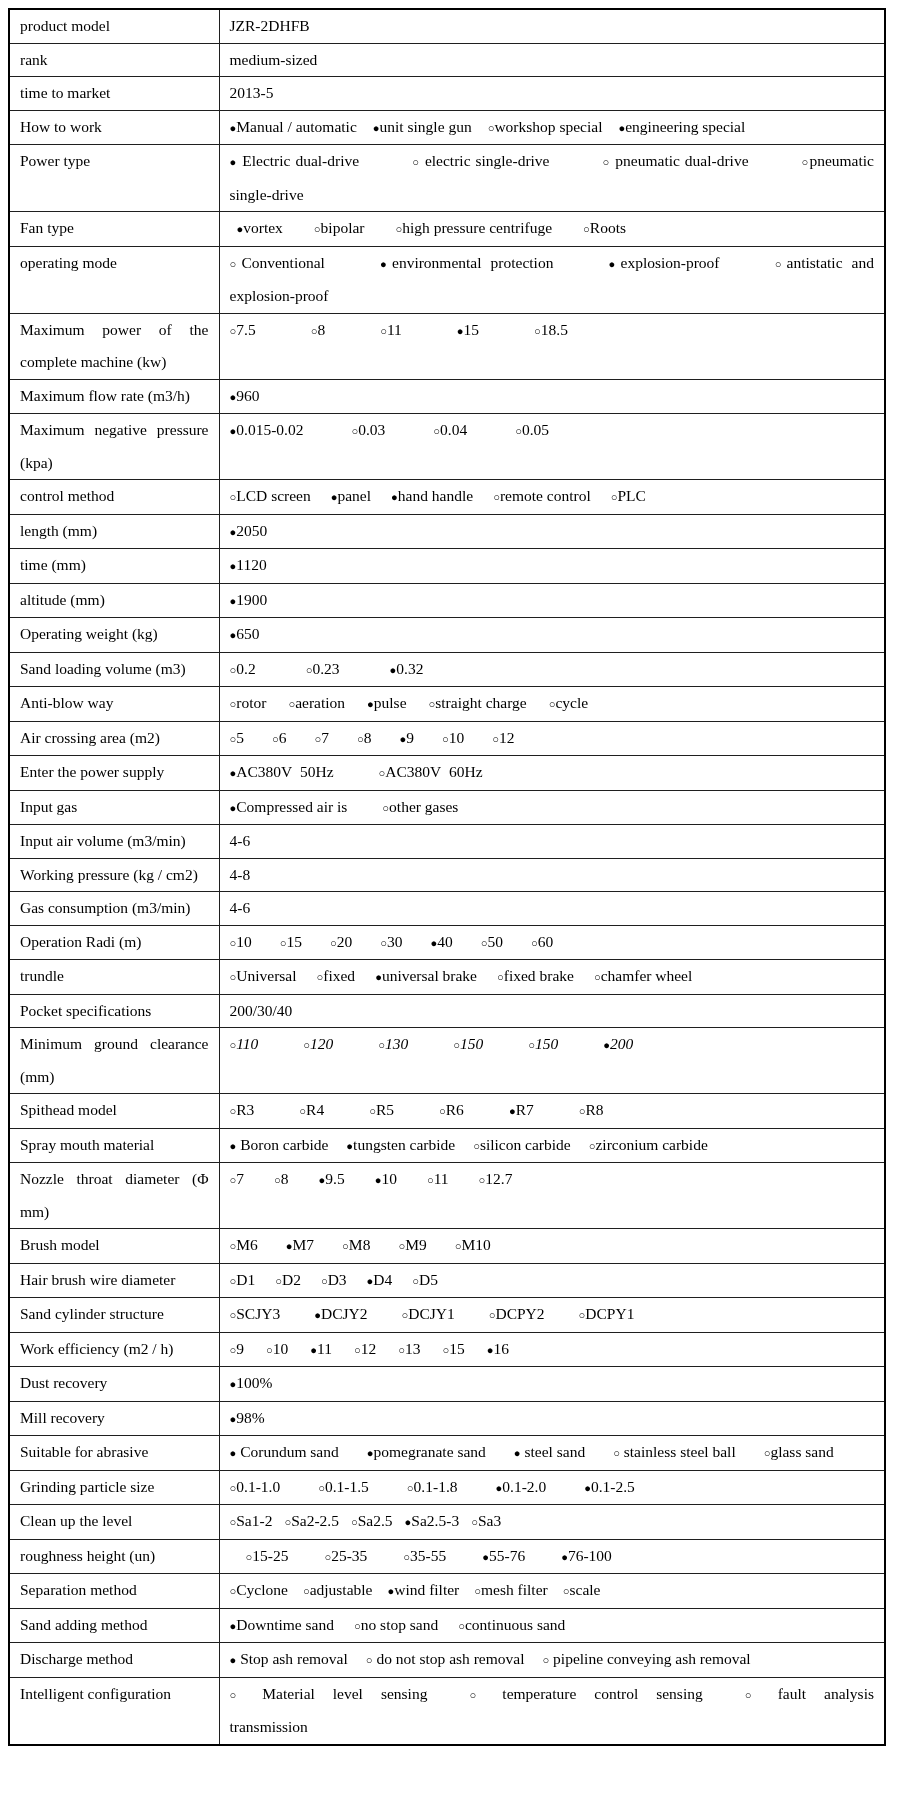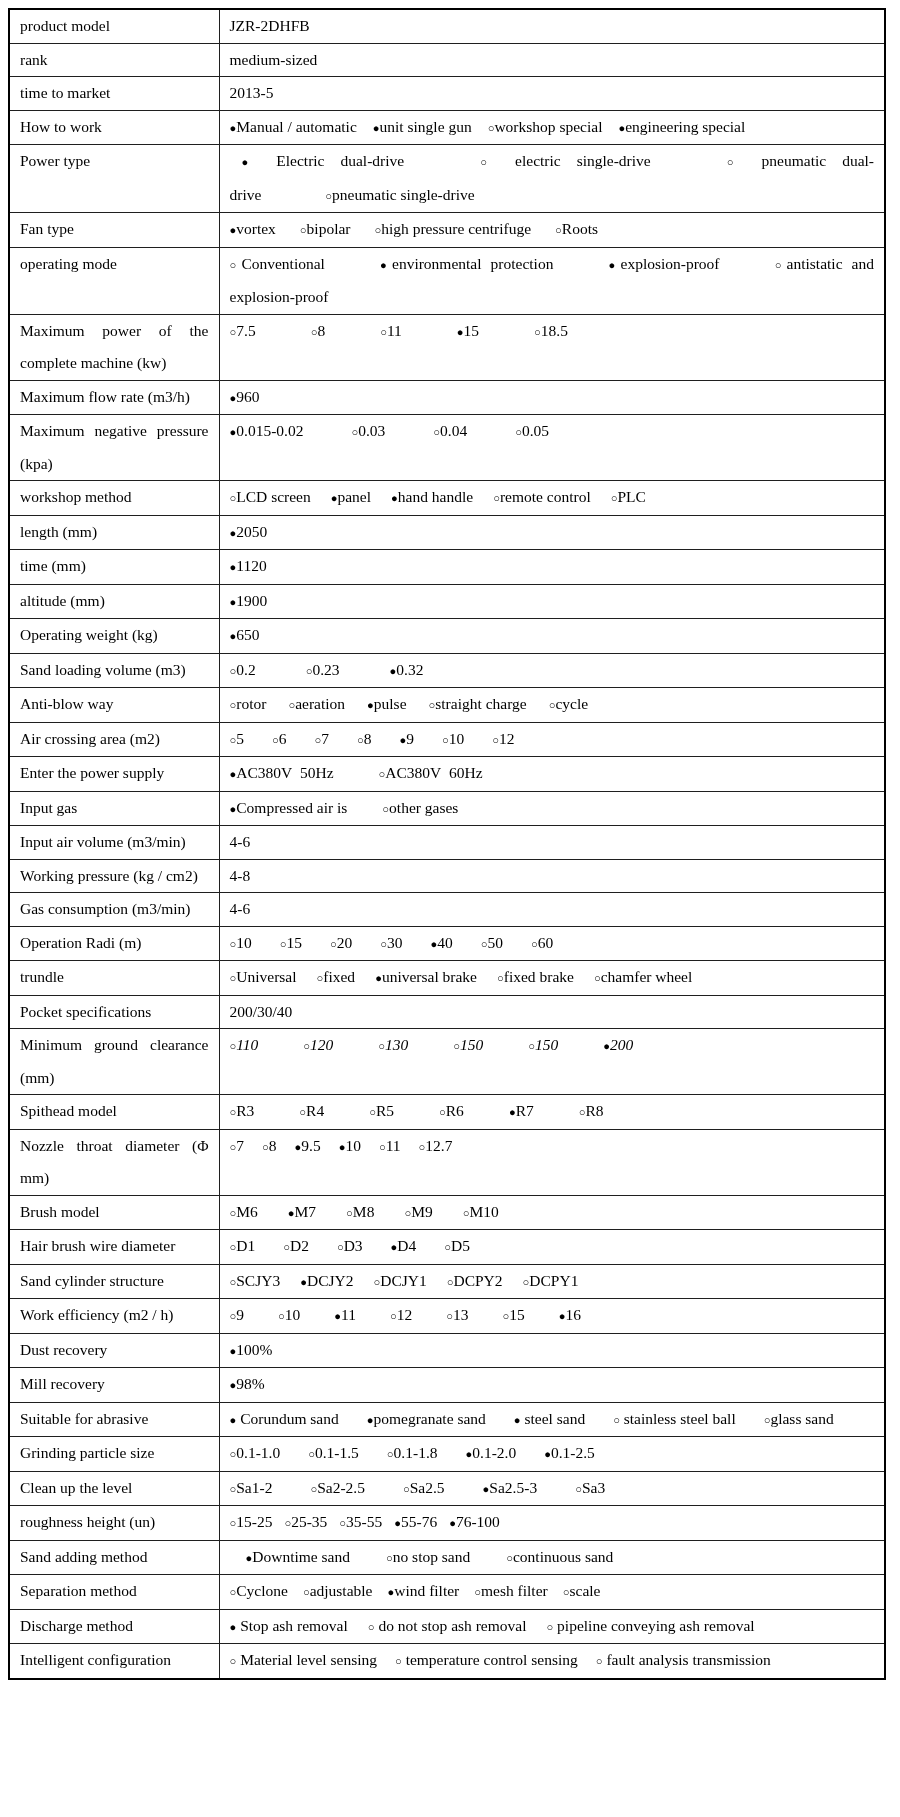--- a/index.html
+++ b/index.html
@@ -36,22 +36,22 @@
     padding-right: 28px;
   }
   .opt:last-child {
     padding-right: 0;
   }
   .bullet {
     font-size: 0.72em;
   }
   
   tr:nth-child(4)  .opt { padding-right: 16px; }
-  tr:nth-child(5)  .opt { padding-right: 52px; margin-left: 12px; }
-  tr:nth-child(6)  .opt { padding-right: 24px; }
+  tr:nth-child(5)  .opt { padding-right: 52px; }
+  tr:nth-child(6)  .opt { padding-right: 24px; margin-left: 7px; }
   tr:nth-child(7)  .opt { padding-right: 50px; }
   tr:nth-child(8)  .opt { padding-right: 55px; }
   tr:nth-child(10) .opt { padding-right: 48px; }
   tr:nth-child(11) .opt { padding-right: 20px; }
   tr:nth-child(16) .opt { padding-right: 50px; margin-top: 16px; }
   tr:nth-child(17) .opt { padding-right: 22px; }
   tr:nth-child(19) .opt { padding-right: 45px; }
   tr:nth-child(20) .opt { padding-right: 35px; }
   tr:nth-child(25) .opt { padding-right: 20px; }
   tr:nth-child(27) .opt { padding-right: 45px; font-style: italic; }
@@ -113,21 +113,21 @@
       </tr>
       <tr>
         <td class="label-cell">Maximum flow rate (m3/h)</td>
         <td class="value-cell"><span class="opt"><span class="bullet">●</span>960</span></td>
       </tr>
       <tr>
         <td class="label-cell">Maximum negative pressure (kpa)</td>
         <td class="value-cell"><span class="opt"><span class="bullet">●</span>0.015-0.02</span><span class="opt"><span class="bullet">○</span>0.03</span><span class="opt"><span class="bullet">○</span>0.04</span><span class="opt"><span class="bullet">○</span>0.05</span></td>
       </tr>
       <tr>
-        <td class="label-cell">workshop method</td>
+        <td class="label-cell">control method</td>
         <td class="value-cell"><span class="opt"><span class="bullet">○</span>LCD screen</span><span class="opt"><span class="bullet">●</span>panel</span><span class="opt"><span class="bullet">●</span>hand handle</span><span class="opt"><span class="bullet">○</span>remote control</span><span class="opt"><span class="bullet">○</span>PLC</span></td>
       </tr>
       <tr>
         <td class="label-cell">length (mm)</td>
         <td class="value-cell"><span class="opt"><span class="bullet">●</span>2050</span></td>
       </tr>
       <tr>
         <td class="label-cell">time (mm)</td>
         <td class="value-cell"><span class="opt"><span class="bullet">●</span>1120</span></td>
       </tr>
@@ -185,20 +185,24 @@
       </tr>
       <tr>
         <td class="label-cell">Minimum ground clearance (mm)</td>
         <td class="value-cell"><span class="opt"><span class="bullet">○</span>110</span><span class="opt"><span class="bullet">○</span>120</span><span class="opt"><span class="bullet">○</span>130</span><span class="opt"><span class="bullet">○</span>150</span><span class="opt"><span class="bullet">○</span>150</span><span class="opt"><span class="bullet">●</span>200</span></td>
       </tr>
       <tr>
         <td class="label-cell">Spithead model</td>
         <td class="value-cell"><span class="opt"><span class="bullet">○</span>R3</span><span class="opt"><span class="bullet">○</span>R4</span><span class="opt"><span class="bullet">○</span>R5</span><span class="opt"><span class="bullet">○</span>R6</span><span class="opt"><span class="bullet">●</span>R7</span><span class="opt"><span class="bullet">○</span>R8</span></td>
       </tr>
       <tr>
+        <td class="label-cell">Spray mouth material</td>
+        <td class="value-cell"><span class="opt"><span class="bullet">●</span> Boron carbide</span><span class="opt"><span class="bullet">●</span>tungsten carbide</span><span class="opt"><span class="bullet">○</span>silicon carbide</span><span class="opt"><span class="bullet">○</span>zirconium carbide</span></td>
+      </tr>
+      <tr>
         <td class="label-cell">Nozzle throat diameter (Φ mm)</td>
         <td class="value-cell"><span class="opt"><span class="bullet">○</span>7</span><span class="opt"><span class="bullet">○</span>8</span><span class="opt"><span class="bullet">●</span>9.5</span><span class="opt"><span class="bullet">●</span>10</span><span class="opt"><span class="bullet">○</span>11</span><span class="opt"><span class="bullet">○</span>12.7</span></td>
       </tr>
       <tr>
         <td class="label-cell">Brush model</td>
         <td class="value-cell"><span class="opt"><span class="bullet">○</span>M6</span><span class="opt"><span class="bullet">●</span>M7</span><span class="opt"><span class="bullet">○</span>M8</span><span class="opt"><span class="bullet">○</span>M9</span><span class="opt"><span class="bullet">○</span>M10</span></td>
       </tr>
       <tr>
         <td class="label-cell">Hair brush wire diameter</td>
         <td class="value-cell"><span class="opt"><span class="bullet">○</span>D1</span><span class="opt"><span class="bullet">○</span>D2</span><span class="opt"><span class="bullet">○</span>D3</span><span class="opt"><span class="bullet">●</span>D4</span><span class="opt"><span class="bullet">○</span>D5</span></td>
@@ -229,26 +233,26 @@
       </tr>
       <tr>
         <td class="label-cell">Clean up the level</td>
         <td class="value-cell"><span class="opt"><span class="bullet">○</span>Sa1-2</span><span class="opt"><span class="bullet">○</span>Sa2-2.5</span><span class="opt"><span class="bullet">○</span>Sa2.5</span><span class="opt"><span class="bullet">●</span>Sa2.5-3</span><span class="opt"><span class="bullet">○</span>Sa3</span></td>
       </tr>
       <tr>
         <td class="label-cell">roughness height (un)</td>
         <td class="value-cell"><span class="opt"><span class="bullet">○</span>15-25</span><span class="opt"><span class="bullet">○</span>25-35</span><span class="opt"><span class="bullet">○</span>35-55</span><span class="opt"><span class="bullet">●</span>55-76</span><span class="opt"><span class="bullet">●</span>76-100</span></td>
       </tr>
       <tr>
+        <td class="label-cell">Separation method</td>
+        <td class="value-cell"><span class="opt"><span class="bullet">○</span>Cyclone</span><span class="opt"><span class="bullet">○</span>adjustable</span><span class="opt"><span class="bullet">●</span>wind filter</span><span class="opt"><span class="bullet">○</span>mesh filter</span><span class="opt"><span class="bullet">○</span>scale</span></td>
+      </tr>
+      <tr>
         <td class="label-cell">Sand adding method</td>
         <td class="value-cell"><span class="opt"><span class="bullet">●</span>Downtime sand</span><span class="opt"><span class="bullet">○</span>no stop sand</span><span class="opt"><span class="bullet">○</span>continuous sand</span></td>
-      </tr>
-      <tr>
-        <td class="label-cell">Separation method</td>
-        <td class="value-cell"><span class="opt"><span class="bullet">○</span>Cyclone</span><span class="opt"><span class="bullet">○</span>adjustable</span><span class="opt"><span class="bullet">●</span>wind filter</span><span class="opt"><span class="bullet">○</span>mesh filter</span><span class="opt"><span class="bullet">○</span>scale</span></td>
       </tr>
       <tr>
         <td class="label-cell">Discharge method</td>
         <td class="value-cell"><span class="opt"><span class="bullet">●</span> Stop ash removal</span><span class="opt"><span class="bullet">○</span> do not stop ash removal</span><span class="opt"><span class="bullet">○</span> pipeline conveying ash removal</span></td>
       </tr>
       <tr>
         <td class="label-cell">Intelligent configuration</td>
         <td class="value-cell"><span class="opt"><span class="bullet">○</span> Material level sensing</span><span class="opt"><span class="bullet">○</span> temperature control sensing</span><span class="opt"><span class="bullet">○</span> fault analysis transmission</span></td>
       </tr>
     </tbody>

